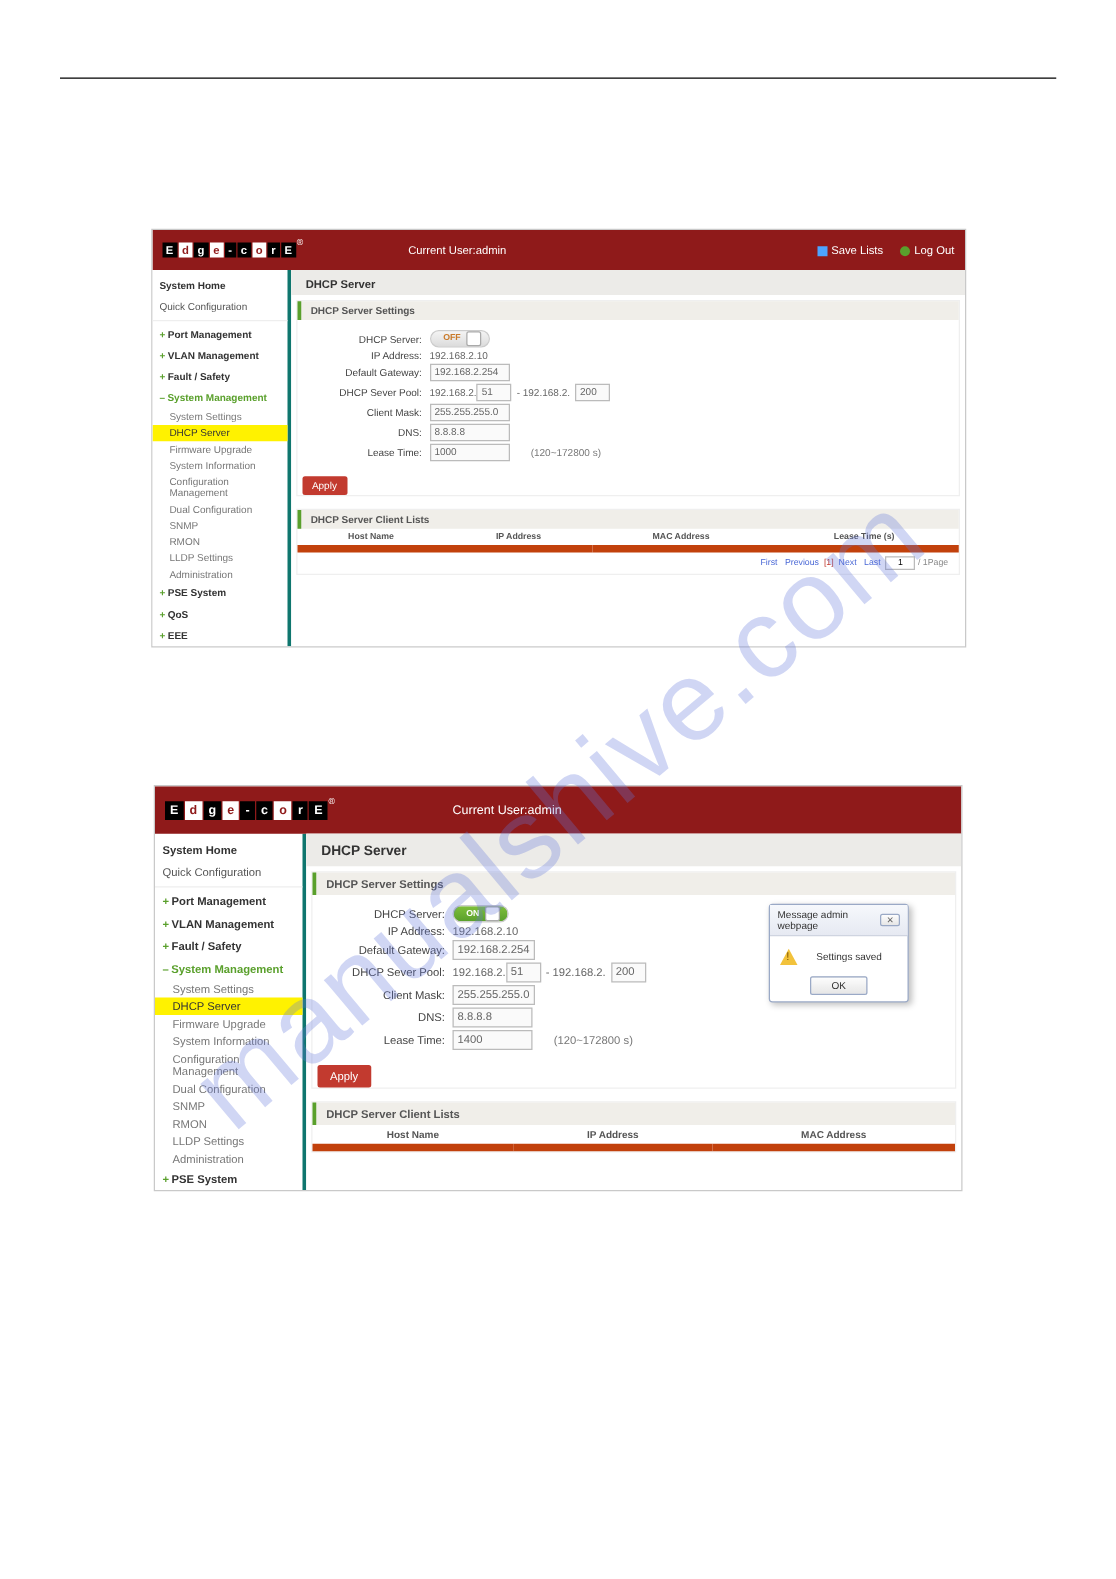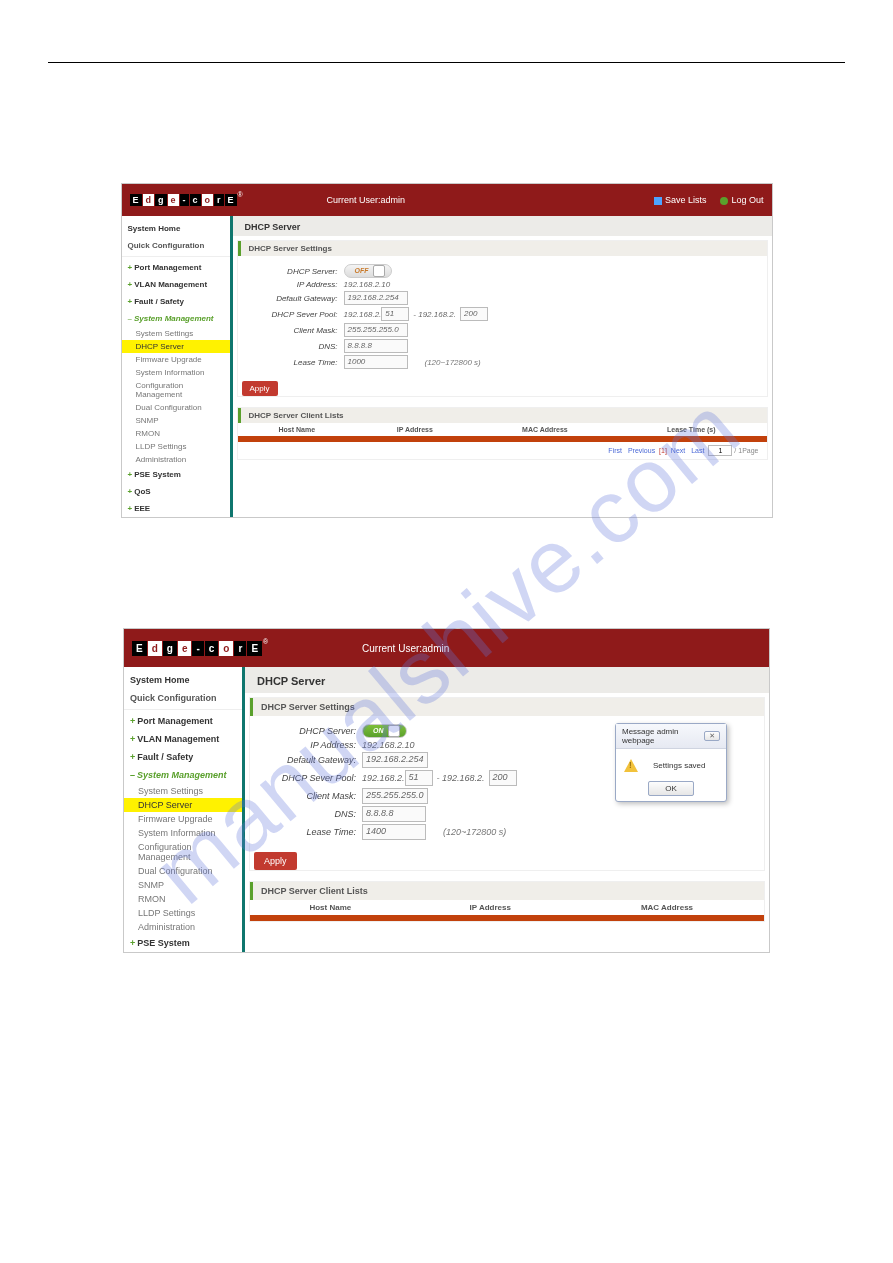--- a/index.html
+++ b/index.html
@@ -88,26 +88,25 @@
     width: 108px;
     border-right: 3px solid #0f766e;
     font-size: 8px;
     background: #fff;
     padding-top: 4px;
   }
   .shot-b .sidebar { width: 118px; font-size: 9px; }
   .side-item {
     padding: 4px 6px;
     color: #555;
-    font-weight: bold;
   }
   .side-item.strong { font-weight: bold; color: #333; }
   .side-item .pm { color: #5aa02c; margin-right: 2px; font-weight: bold; }
   .side-item .pm.minus { color: #5aa02c; }
-  .side-item.expanded { color: #5aa02c; font-weight: bold; font-style: italic; }
+  .side-item.expanded { color: #5aa02c; font-weight: bold; }
   .side-sub {
     padding: 2px 6px 2px 14px;
     color: #777;
   }
   .side-sub.active {
     background: #fff200;
     color: #333;
   }
   .sidebar .div { border-bottom: 1px solid #eee; margin: 2px 0; }
 
@@ -133,21 +132,20 @@
     border-left: 3px solid #5aa02c;
     font-size: 8px;
     font-weight: bold;
     padding: 3px 8px;
     color: #555;
   }
   .shot-b .sect-head { font-size: 9px; padding: 4px 8px; }
   .form {
     padding: 6px 10px;
     font-size: 8px;
-    font-style: italic;
   }
   .shot-b .form { font-size: 9px; }
   .frow {
     display: flex;
     align-items: center;
     margin: 2px 0;
   }
   .flabel {
     width: 90px;
     text-align: right;

